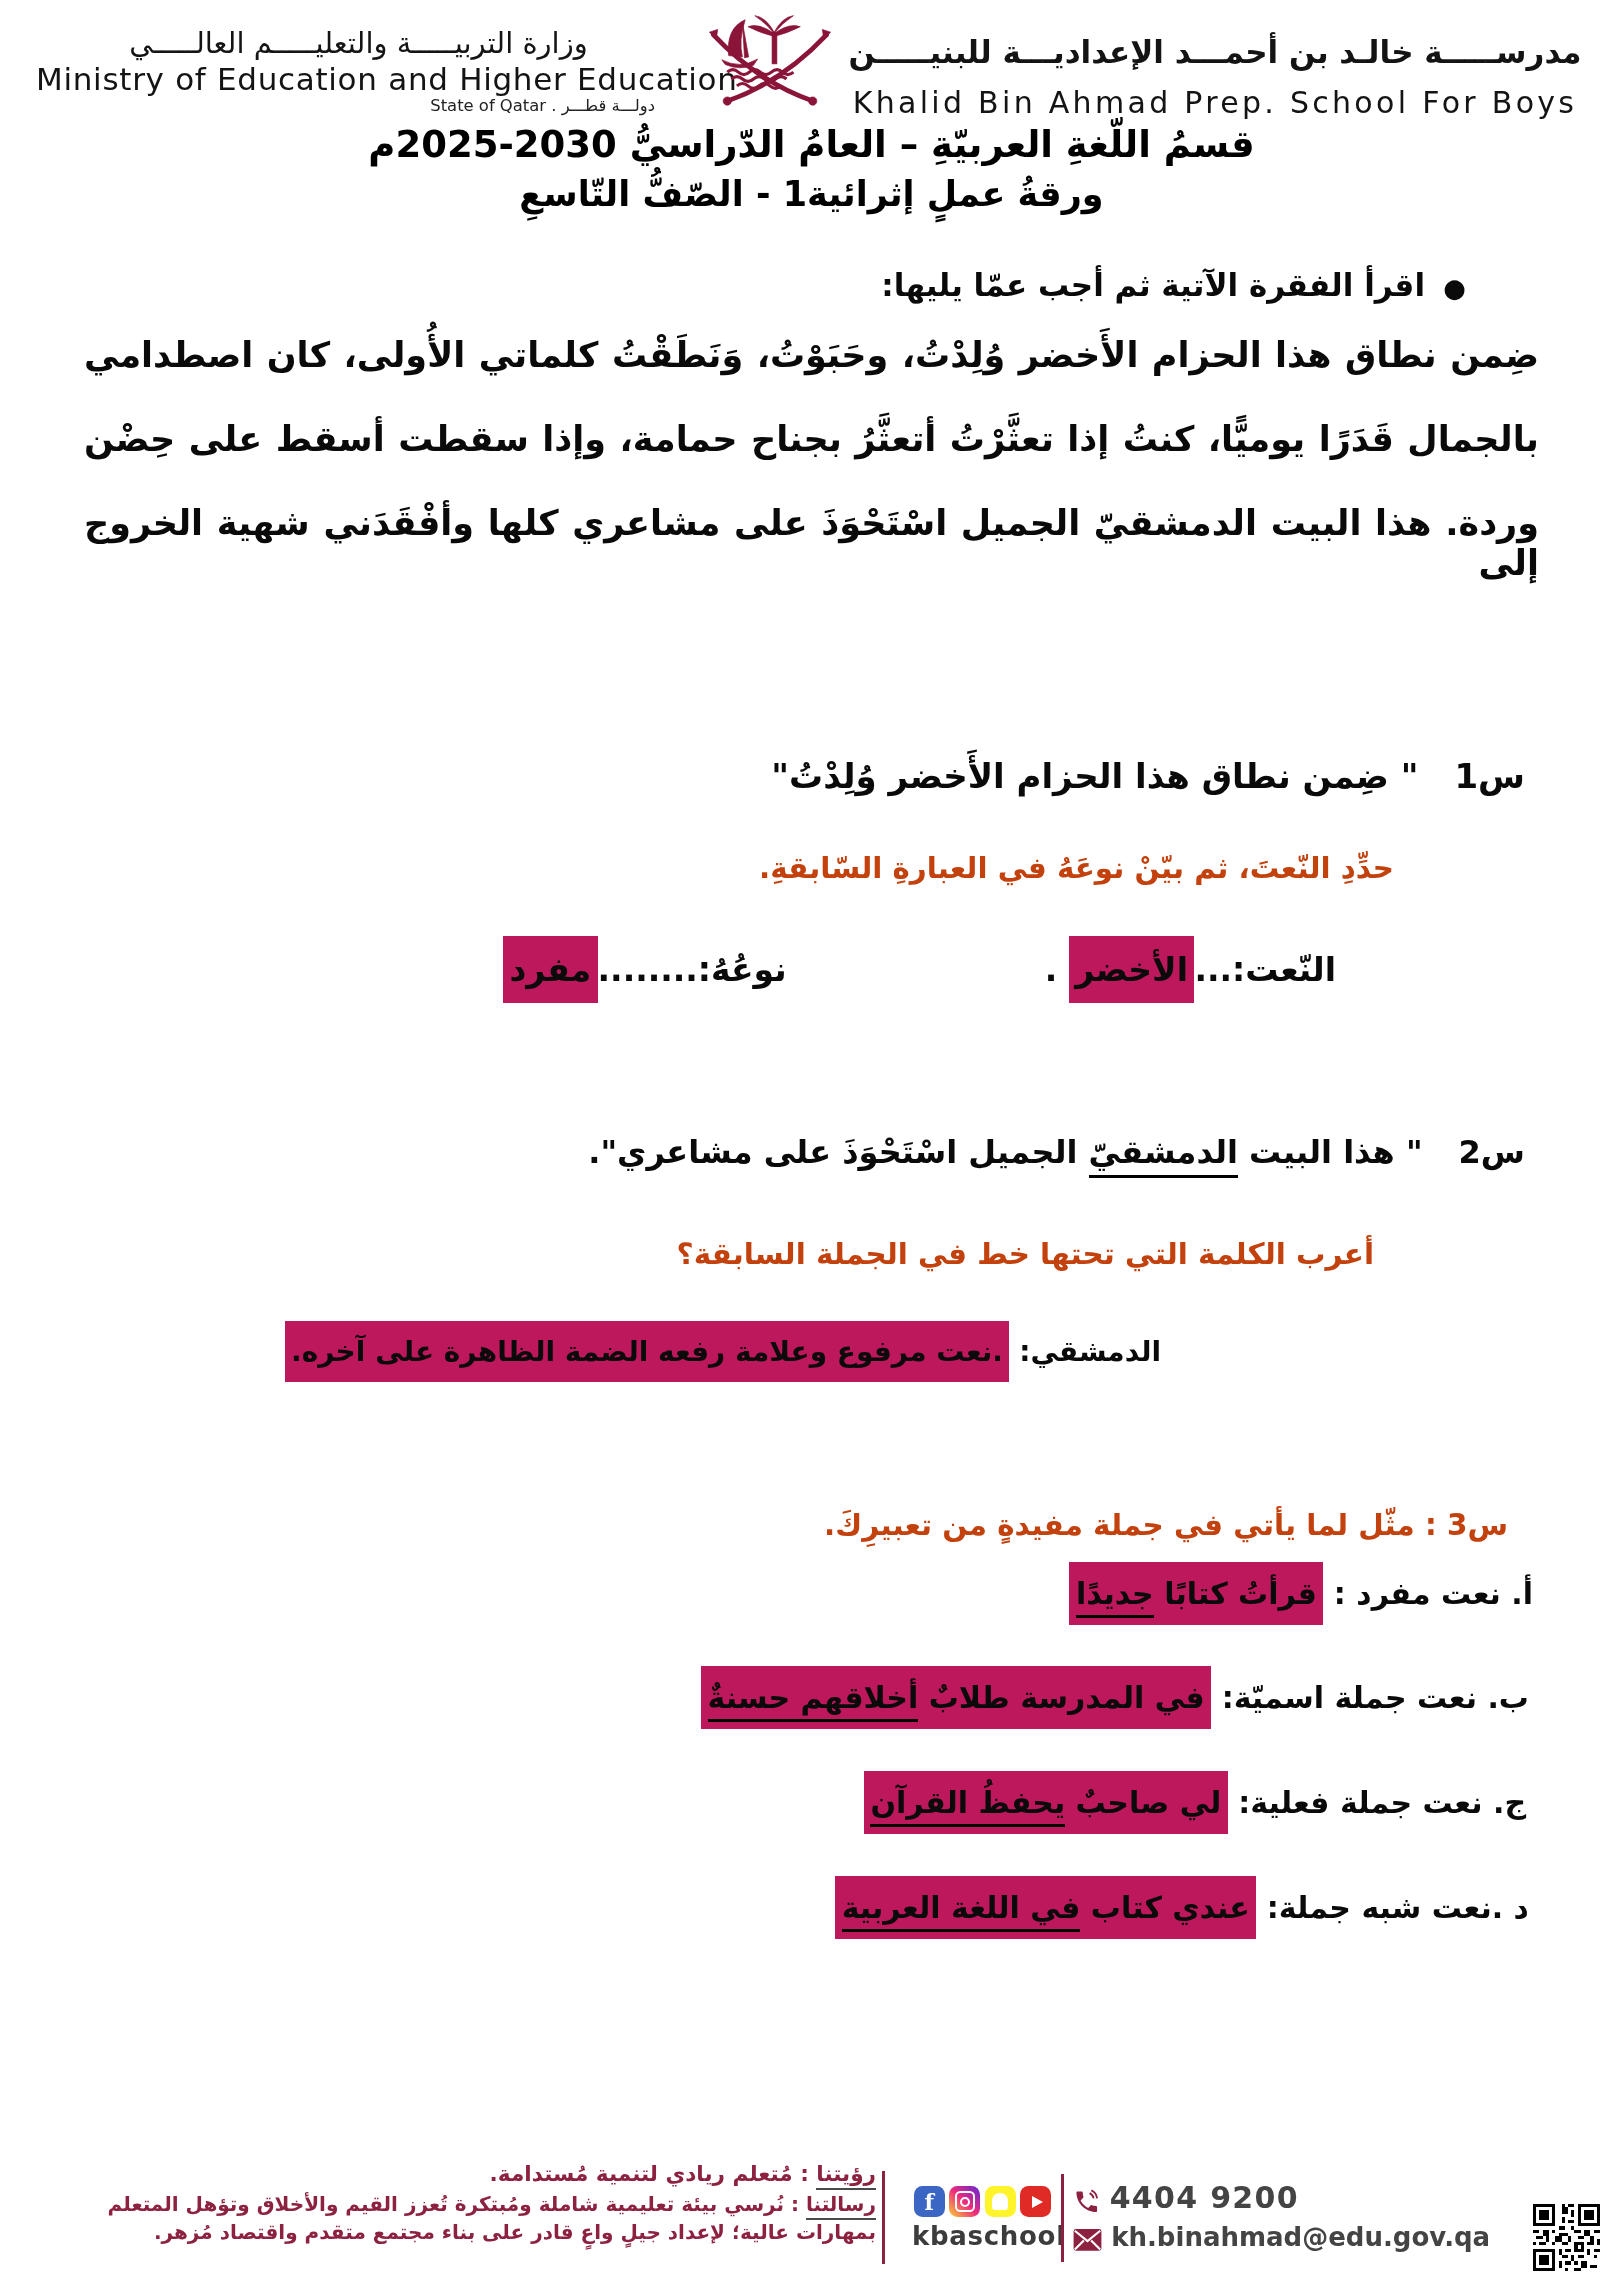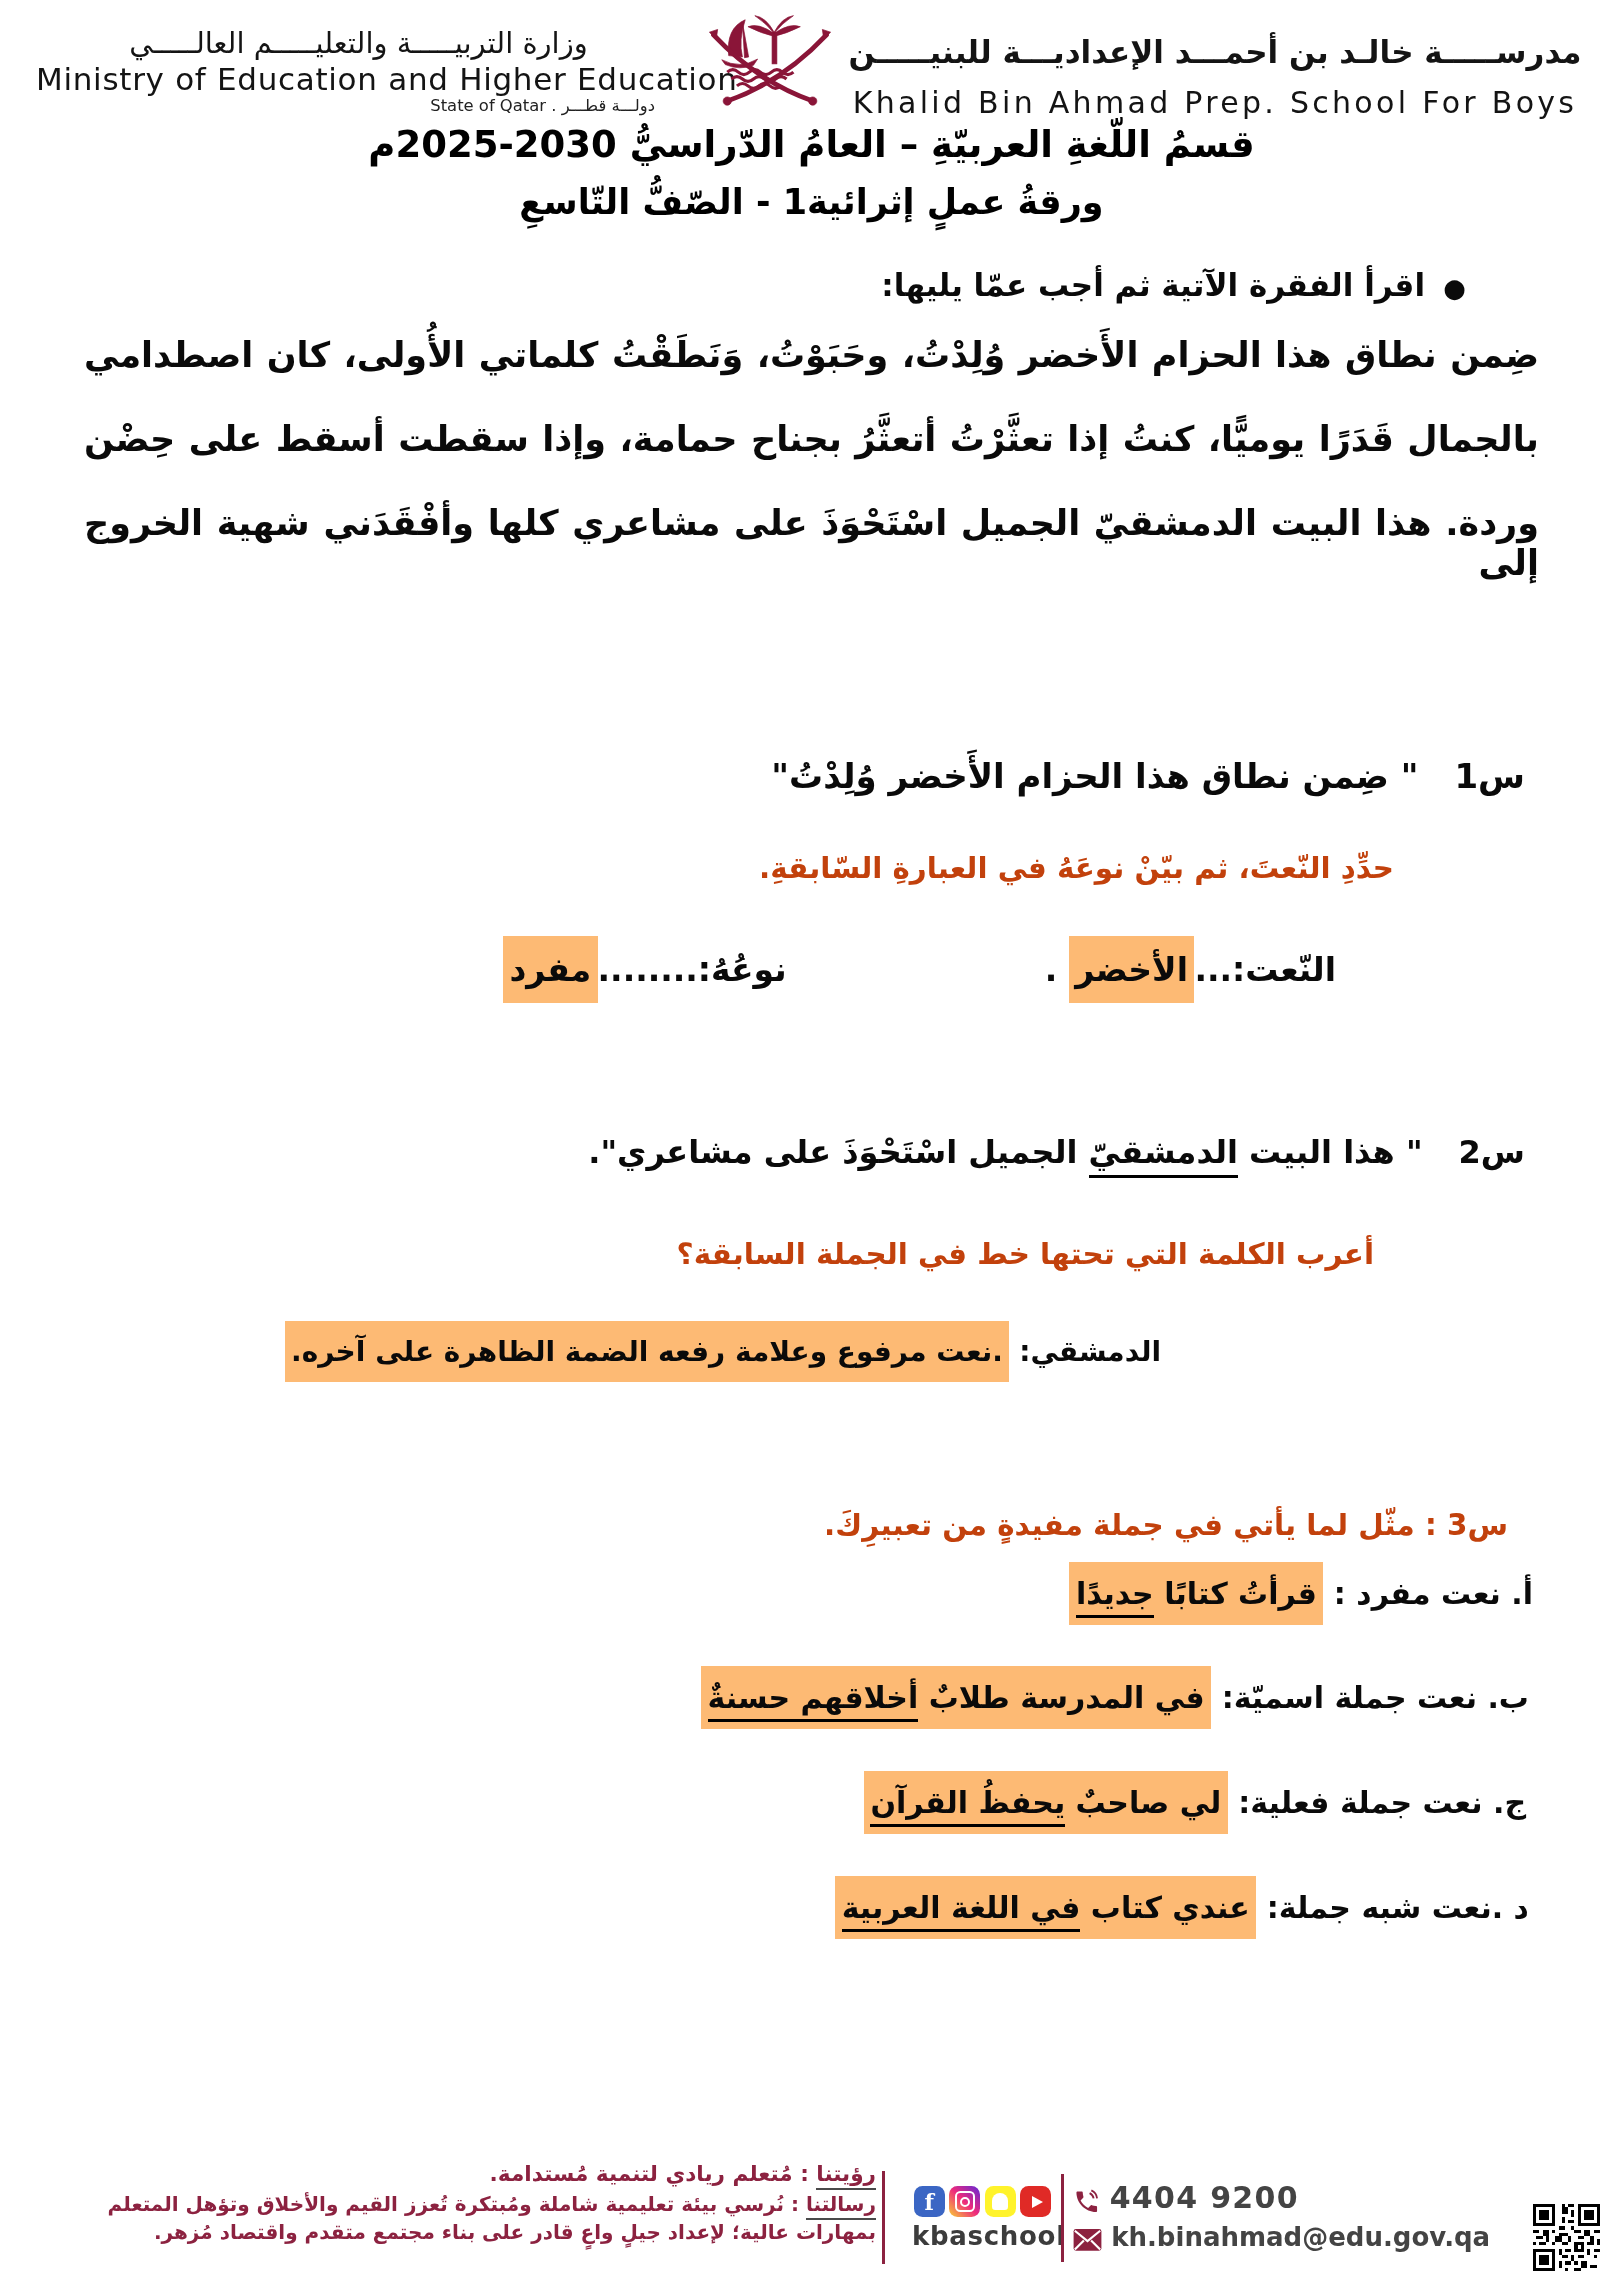--- a/index.html
+++ b/index.html
@@ -16,25 +16,25 @@
   .ministry-en{font-size:31px;letter-spacing:0.7px;white-space:nowrap;margin-top:1.3px;}
   .state-line{position:absolute;left:262px;top:96px;width:393px;text-align:right;font-size:16.4px;color:#222;}
   .emblem{position:absolute;left:708px;top:11.8px;width:124px;height:101px;}
   .hdr-right{position:absolute;left:847px;top:34px;width:736px;text-align:center;color:#141414;}
   .school-ar{font-size:31px;font-weight:bold;direction:rtl;white-space:nowrap;}
   .school-en{font-size:30px;letter-spacing:3.3px;white-space:nowrap;margin-top:15px;}
   
   .title{position:absolute;top:123px;left:0;width:100%;text-align:center;direction:rtl;
          font-weight:bold;color:#000;}
   .title-l1{font-size:37px;}
-  .title-l2{font-size:35px;margin-top:16px;}
+  .title-l2{font-size:35px;margin-top:8px;}
   
   .ar{direction:rtl;font-weight:bold;color:#0a0a0a;position:absolute;white-space:nowrap;}
   .red{color:#c2410c;}
-  .hl{background:#fdba74;padding:14.4px 6.5px;}
+  .hl{background:#be185d;padding:14.4px 6.5px;}
   .ul{border-bottom:3.9px solid #000;padding-bottom:3.9px;}
   .bullet{font-size:26px;vertical-align:middle;margin-left:18.3px;}
   
   .para-line{position:absolute;left:84px;right:84px;direction:rtl;font-weight:bold;
              color:#0a0a0a;font-size:35px;text-align:justify;text-align-last:justify;white-space:normal;}
   .para-last{text-align:right;text-align-last:right;}
   
   .q-label{margin-left:36px;}
   .answer1{position:absolute;top:950px;right:287px;direction:rtl;display:flex;gap:258px;
            font-weight:bold;font-size:33px;color:#0a0a0a;white-space:nowrap;}

